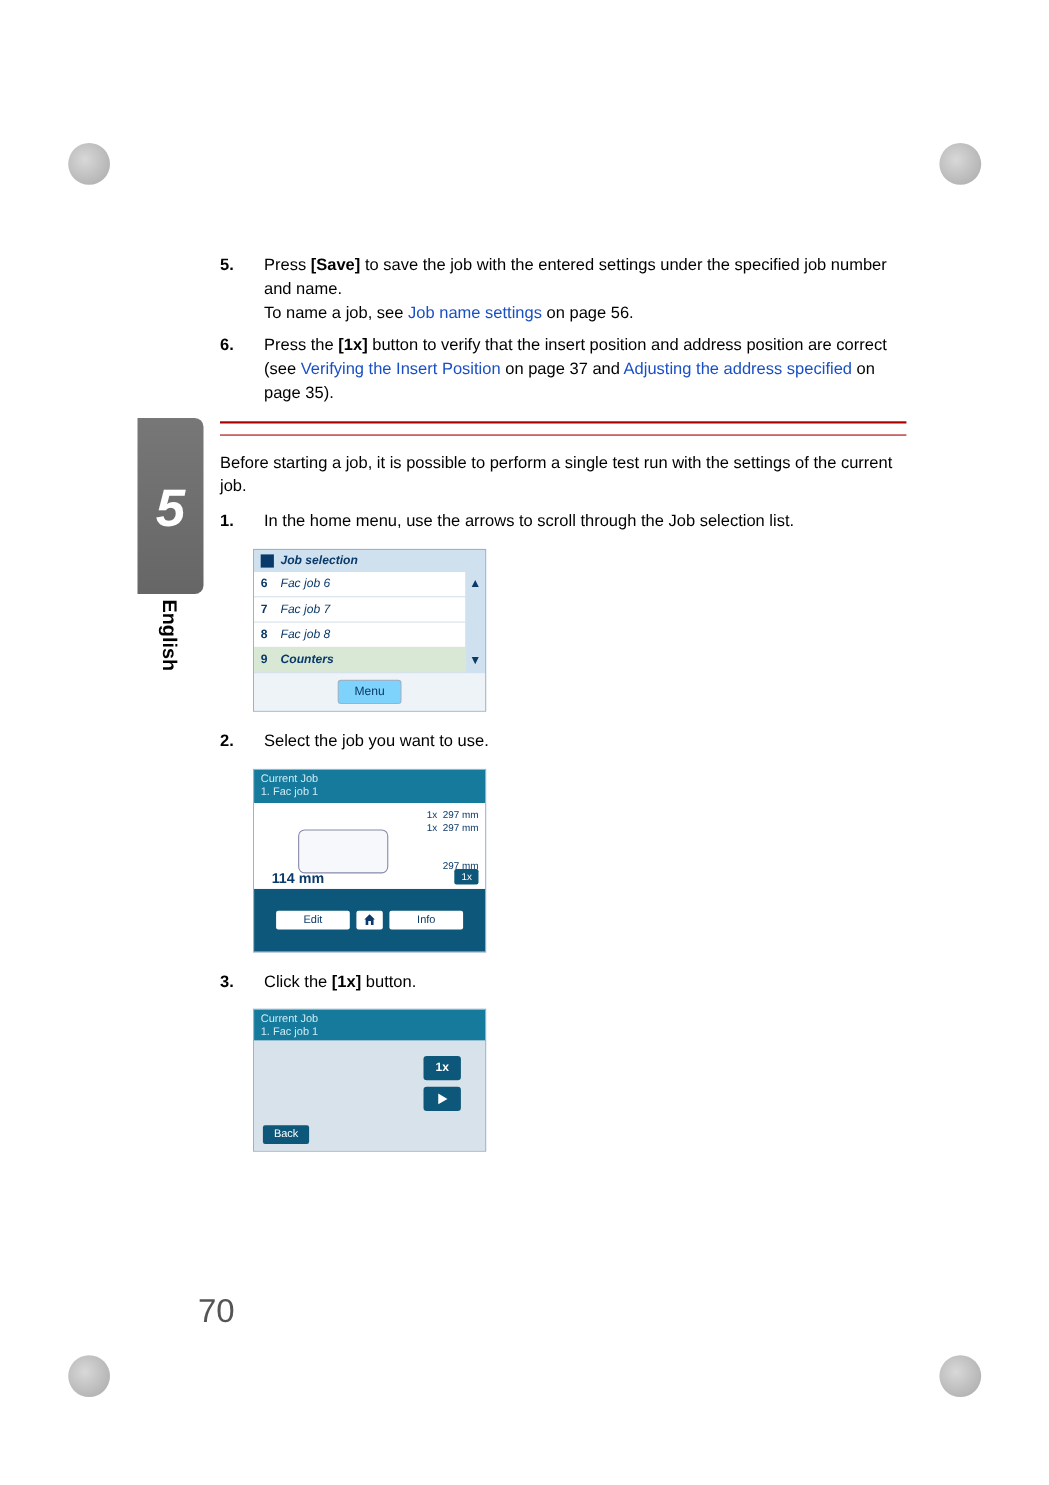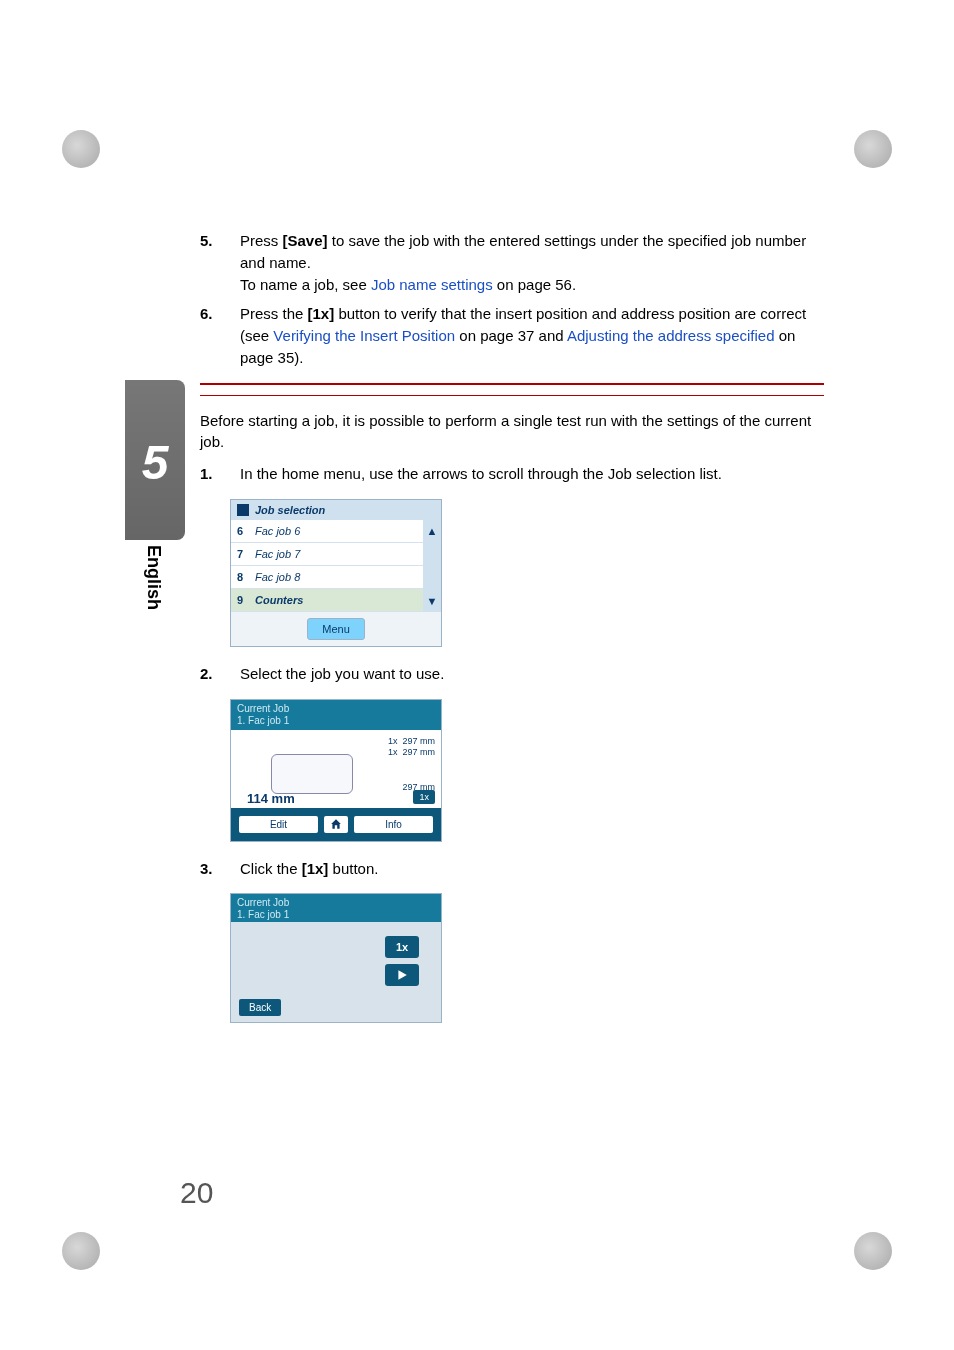--- a/index.html
+++ b/index.html
@@ -96,21 +96,21 @@
   
   .p2 { width:210px; }
   .p2 .hdr { background:#167a9c; color:#cfeaf3; font-size:10px; padding:3px 6px; line-height:1.2; }
   .p2 .stats { display:flex; background:#0d587a; color:#cfeaf3; font-size:10px; padding:3px 6px; gap:10px; }
   .p2 .stats .col { white-space:pre; }
   .p2 .body2 { background:#fff; position:relative; height:78px; }
   .p2 .feedlines { position:absolute; right:6px; top:6px; font-size:9px; color:#0a3a6a; line-height:1.3; text-align:right; }
   .p2 .machine { position:absolute; left:40px; top:24px; width:80px; height:38px; border:1px solid #88a; border-radius:6px; background:#f6f8fb; }
   .p2 .env { position:absolute; left:16px; bottom:2px; font-size:13px; color:#0a3a6a; font-weight:bold; }
   .p2 .onex { position:absolute; right:6px; bottom:4px; background:#0d587a;color:#fff;font-size:9px;padding:2px 6px;border-radius:2px; }
-  .p2 .ftr { display:flex; background:#0d587a; padding:8px; gap:6px; }
+  .p2 .ftr { display:flex; background:#0d587a; padding:20px; gap:6px; }
   .p2 .ftr .b { flex:1; background:#fff; color:#0a3a6a; font-size:10px; text-align:center; padding:3px 0; border-radius:2px; }
   .p2 .ftr .mid { flex:0 0 24px; background:#fff; border-radius:2px; display:flex;align-items:center;justify-content:center; }
   
   .p3 { width:210px; }
   .p3 .hdr { background:#167a9c; color:#cfeaf3; font-size:10px; padding:3px 6px; line-height:1.2; height:22px; }
   .p3 .body3 { background:#d7e2ea; height:100px; position:relative; }
   .p3 .bigbtn { position:absolute; right:22px; top:14px; width:34px; height:22px; background:#0d587a; color:#fff; font-size:11px; font-weight:bold; display:flex;align-items:center;justify-content:center; border-radius:3px; }
   .p3 .playbtn { position:absolute; right:22px; top:42px; width:34px; height:22px; background:#0d587a; color:#fff; display:flex;align-items:center;justify-content:center; border-radius:3px; }
   .p3 .back { position:absolute; left:8px; bottom:6px; background:#0d587a; color:#fff; font-size:10px; padding:3px 10px; border-radius:2px; }
   .page-num {
@@ -256,14 +256,14 @@
         <div class="playbtn">
           <svg width="12" height="12" viewBox="0 0 10 10">
               <path d="M2 1 L9 5 L2 9 Z" fill="#fff"></path>
             </svg>
         </div>
         <div class="back">Back</div>
       </div>
     </div>
   </div>
 
-  <div class="page-num">20</div>
+  <div class="page-num">70</div>
 </div>
 
 </body></html>

